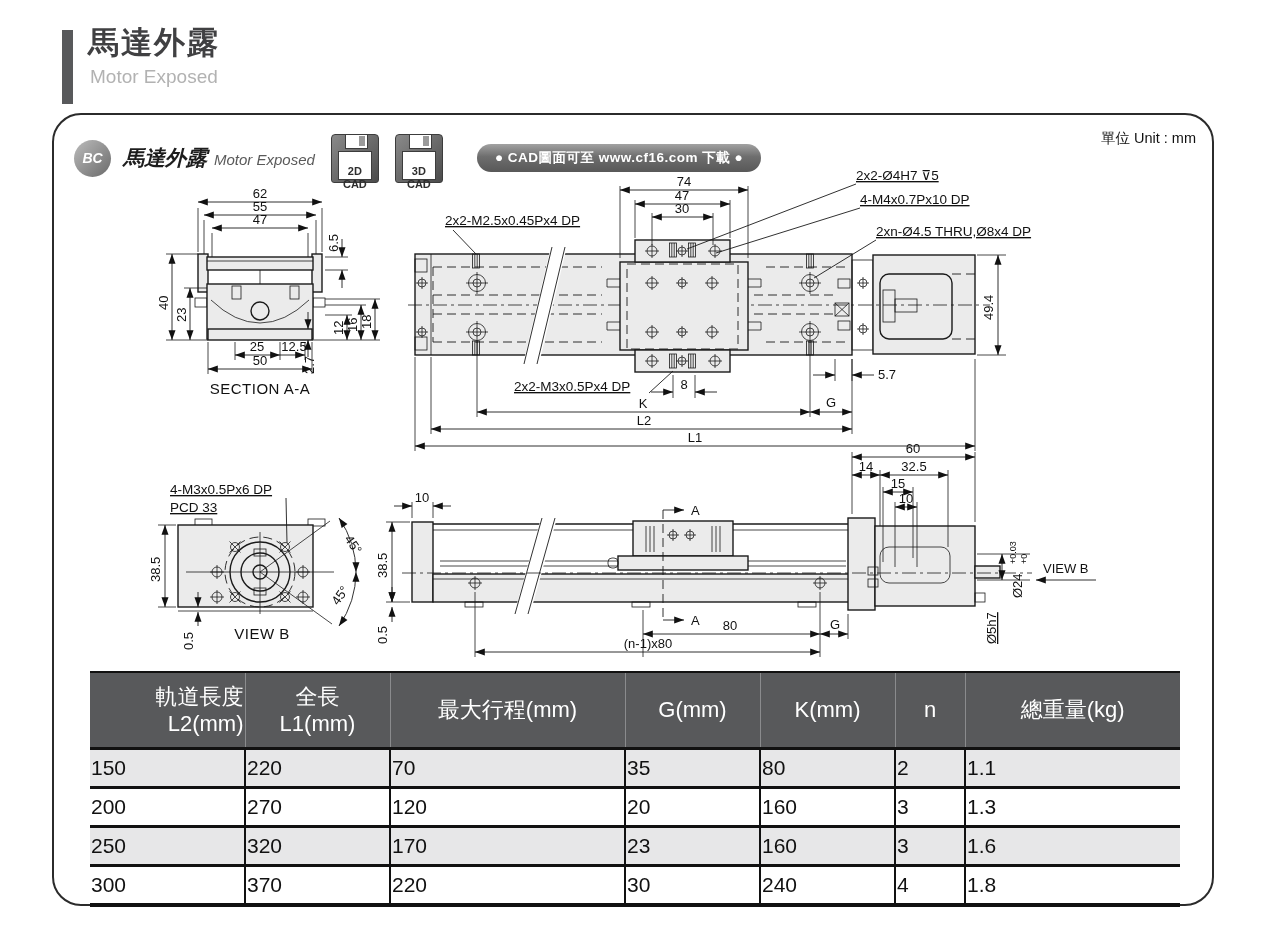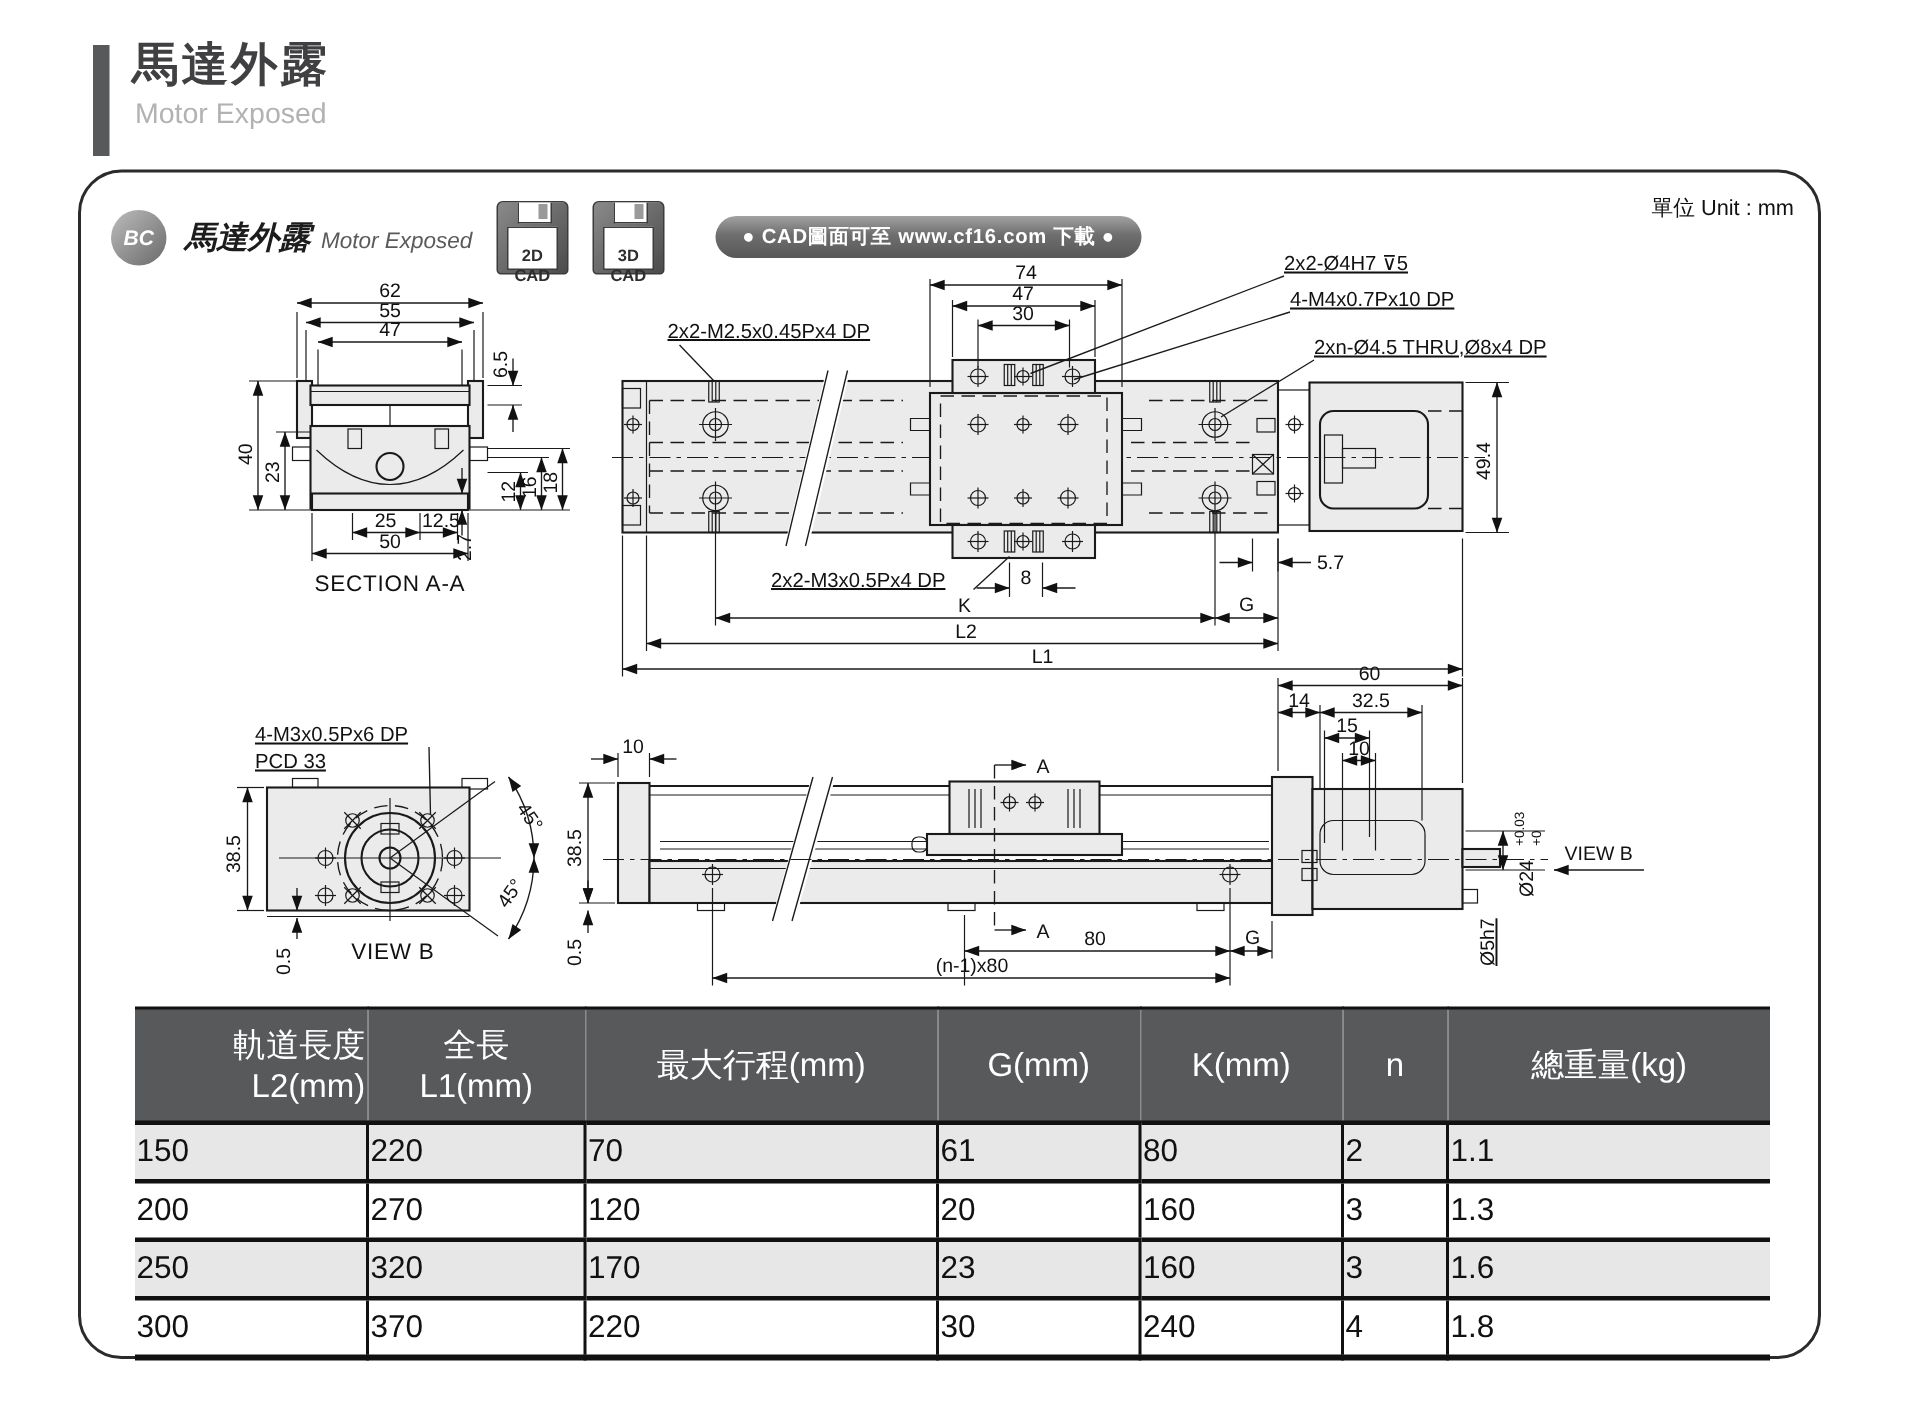--- a/index.html
+++ b/index.html
@@ -459,21 +459,21 @@
           <th>K(mm)</th>
           <th>n</th>
           <th>總重量(kg)</th>
         </tr>
       </thead>
     <tbody id="spec-body">
         <tr class="alt">
           <td>150</td>
           <td>220</td>
           <td>70</td>
-          <td>61</td>
+          <td>35</td>
           <td>80</td>
           <td>2</td>
           <td>1.1</td>
         </tr>
         <tr>
           <td>200</td>
           <td>270</td>
           <td>120</td>
           <td>20</td>
           <td>160</td>

